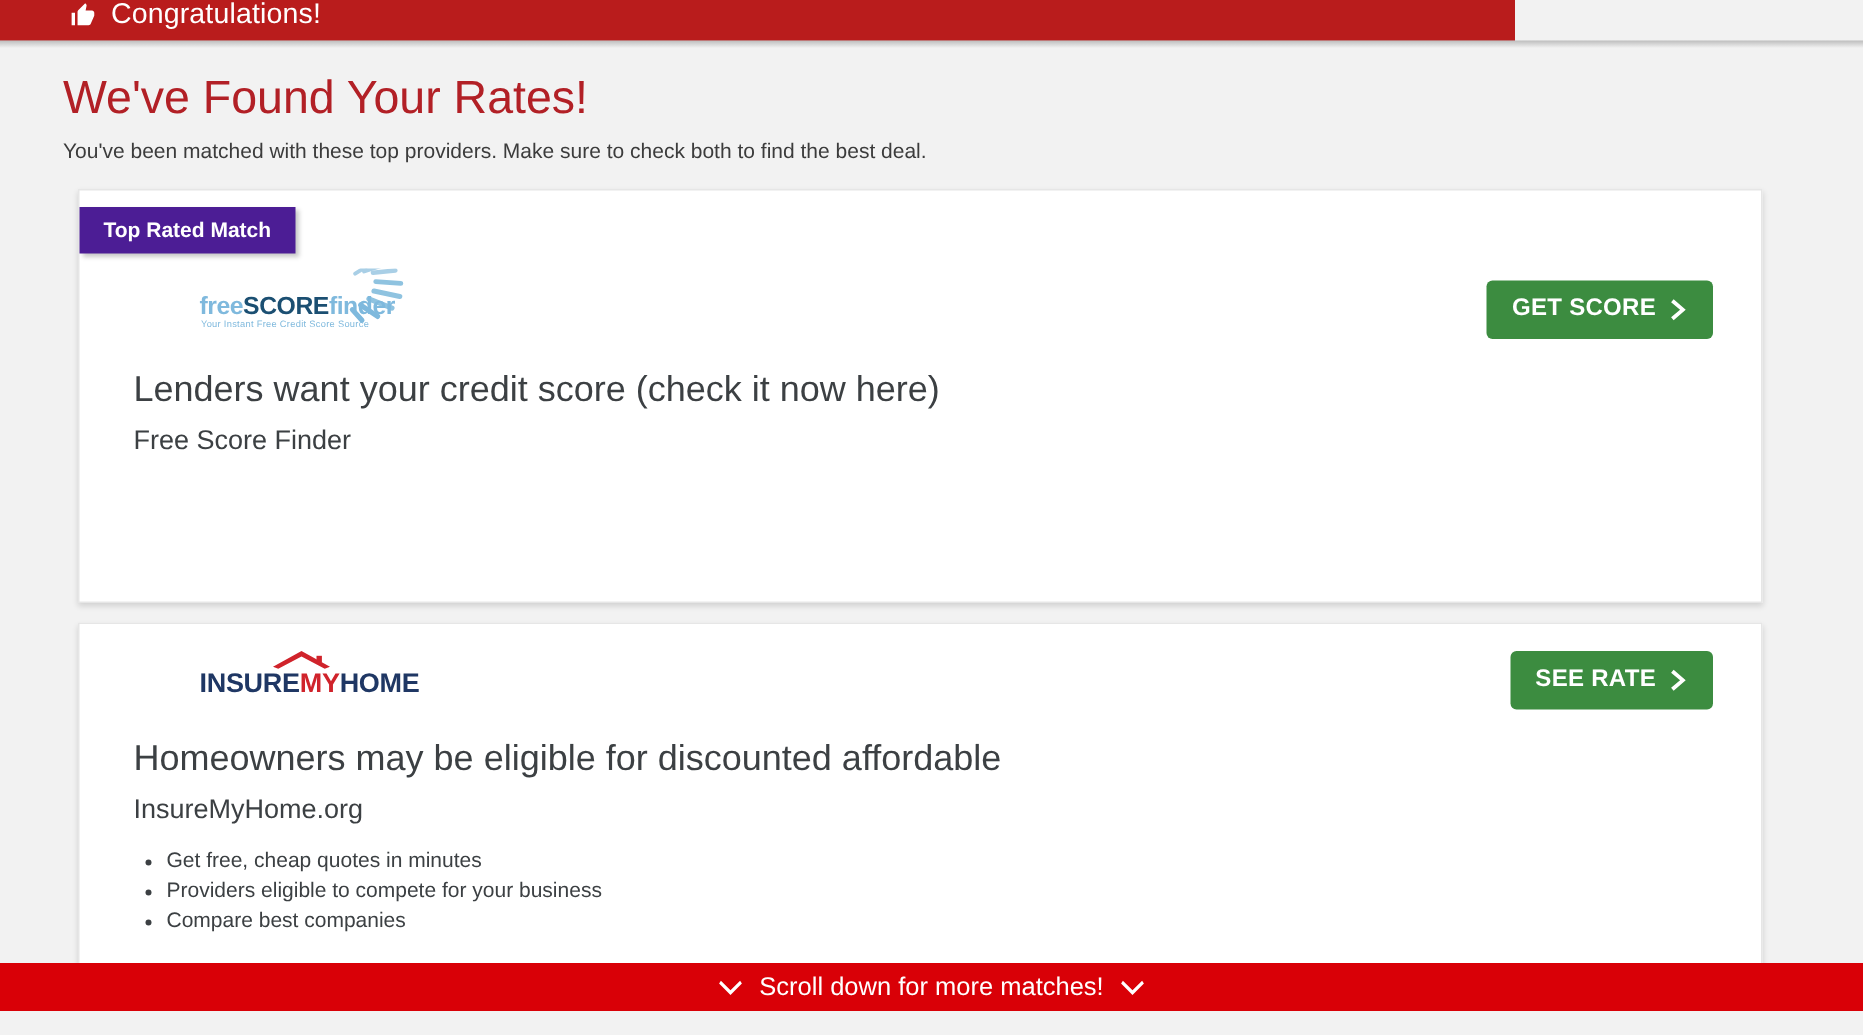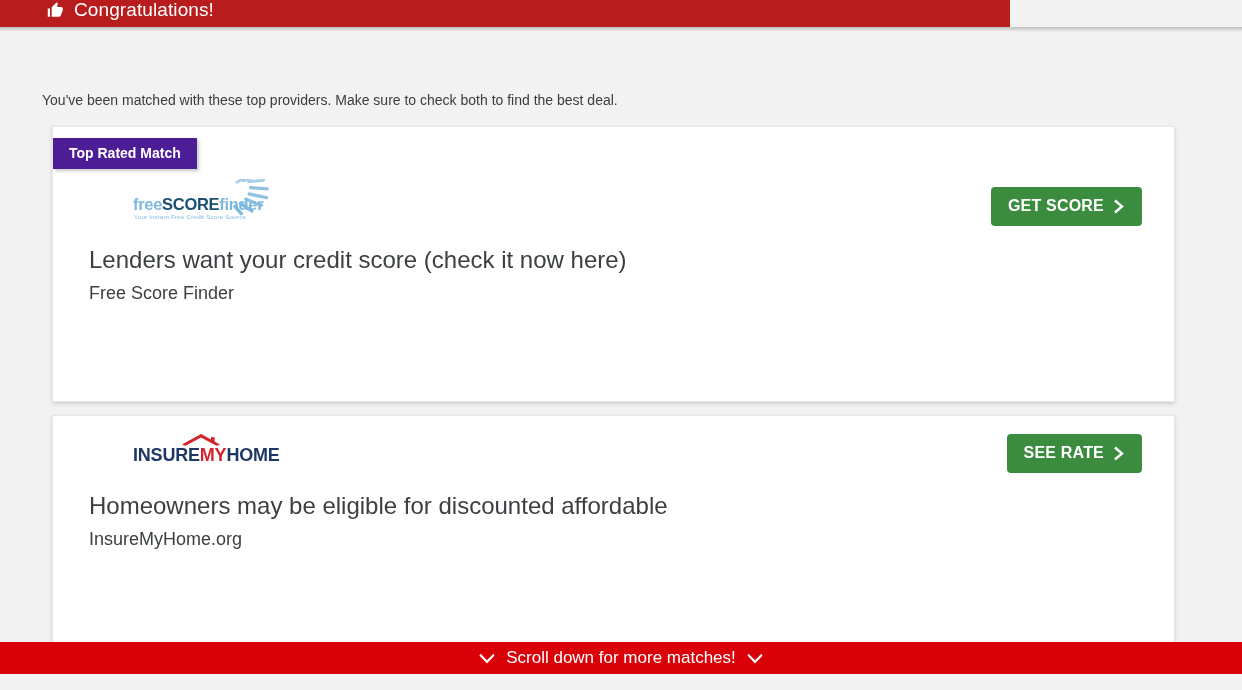--- a/index.html
+++ b/index.html
@@ -233,20 +233,21 @@
     <div class="tb-inner">
       <svg class="thumb-icon" viewBox="0 0 24 24" aria-hidden="true">
         <path fill="#ffffff" d="M1 10h3v11H1z"></path>
         <path fill="#ffffff" d="M6.5 21h9.6c.9 0 1.7-.55 2-1.38l2.9-6.78c.08-.22.13-.45.13-.69V10c0-1.1-.9-2-2-2h-5.7l.86-4.13.03-.29c0-.41-.17-.79-.44-1.06L13.1 1.5 6.85 7.76c-.36.36-.58.86-.58 1.41V21z"></path>
       </svg>
       <span class="topbar-text">Congratulations!</span>
     </div>
   </div>
   <div class="topbar-shadow"></div>
 
+  <div class="page-title">We've Found Your Rates!</div>
   <div class="page-sub">You've been matched with these top providers. Make sure to check both to find the best deal.</div>
 
   <div class="card" id="card-0">
     <div class="badge">Top Rated Match</div>
 
     <div class="card-head">
       <div class="logo-wrap">
         <div class="fsf-logo">
           <svg class="fsf-rays" viewBox="0 0 48 40" aria-hidden="true">
             <g fill="#a9cfe6">
@@ -303,20 +304,25 @@
         <span>SEE RATE</span>
         <svg class="chev" viewBox="0 0 12 16" aria-hidden="true">
           <path fill="#ffffff" d="M2 0.6 L10.6 8 L2 15.4 L0.2 13.4 L6.6 8 L0.2 2.6 Z"></path>
         </svg>
       </button>
     </div>
 
     <div class="card-body">
       <h2 class="card-headline">Homeowners may be eligible for discounted affordable</h2>
       <p class="card-brand">InsureMyHome.org</p>
+      <ul class="bullets">
+        <li>Get free, cheap quotes in minutes</li>
+        <li>Providers eligible to compete for your business</li>
+        <li>Compare best companies</li>
+      </ul>
     </div>
   </div>
 
   <div class="bottombar">
     <svg class="chev-down" viewBox="0 0 16 11" aria-hidden="true">
       <path fill="#ffffff" d="M1.6 0.8 L8 7.2 L14.4 0.8 L15.6 2.6 L8 10.4 L0.4 2.6 Z"></path>
     </svg>
     <span class="bottombar-text">Scroll down for more matches!</span>
     <svg class="chev-down" viewBox="0 0 16 11" aria-hidden="true">
       <path fill="#ffffff" d="M1.6 0.8 L8 7.2 L14.4 0.8 L15.6 2.6 L8 10.4 L0.4 2.6 Z"></path>

